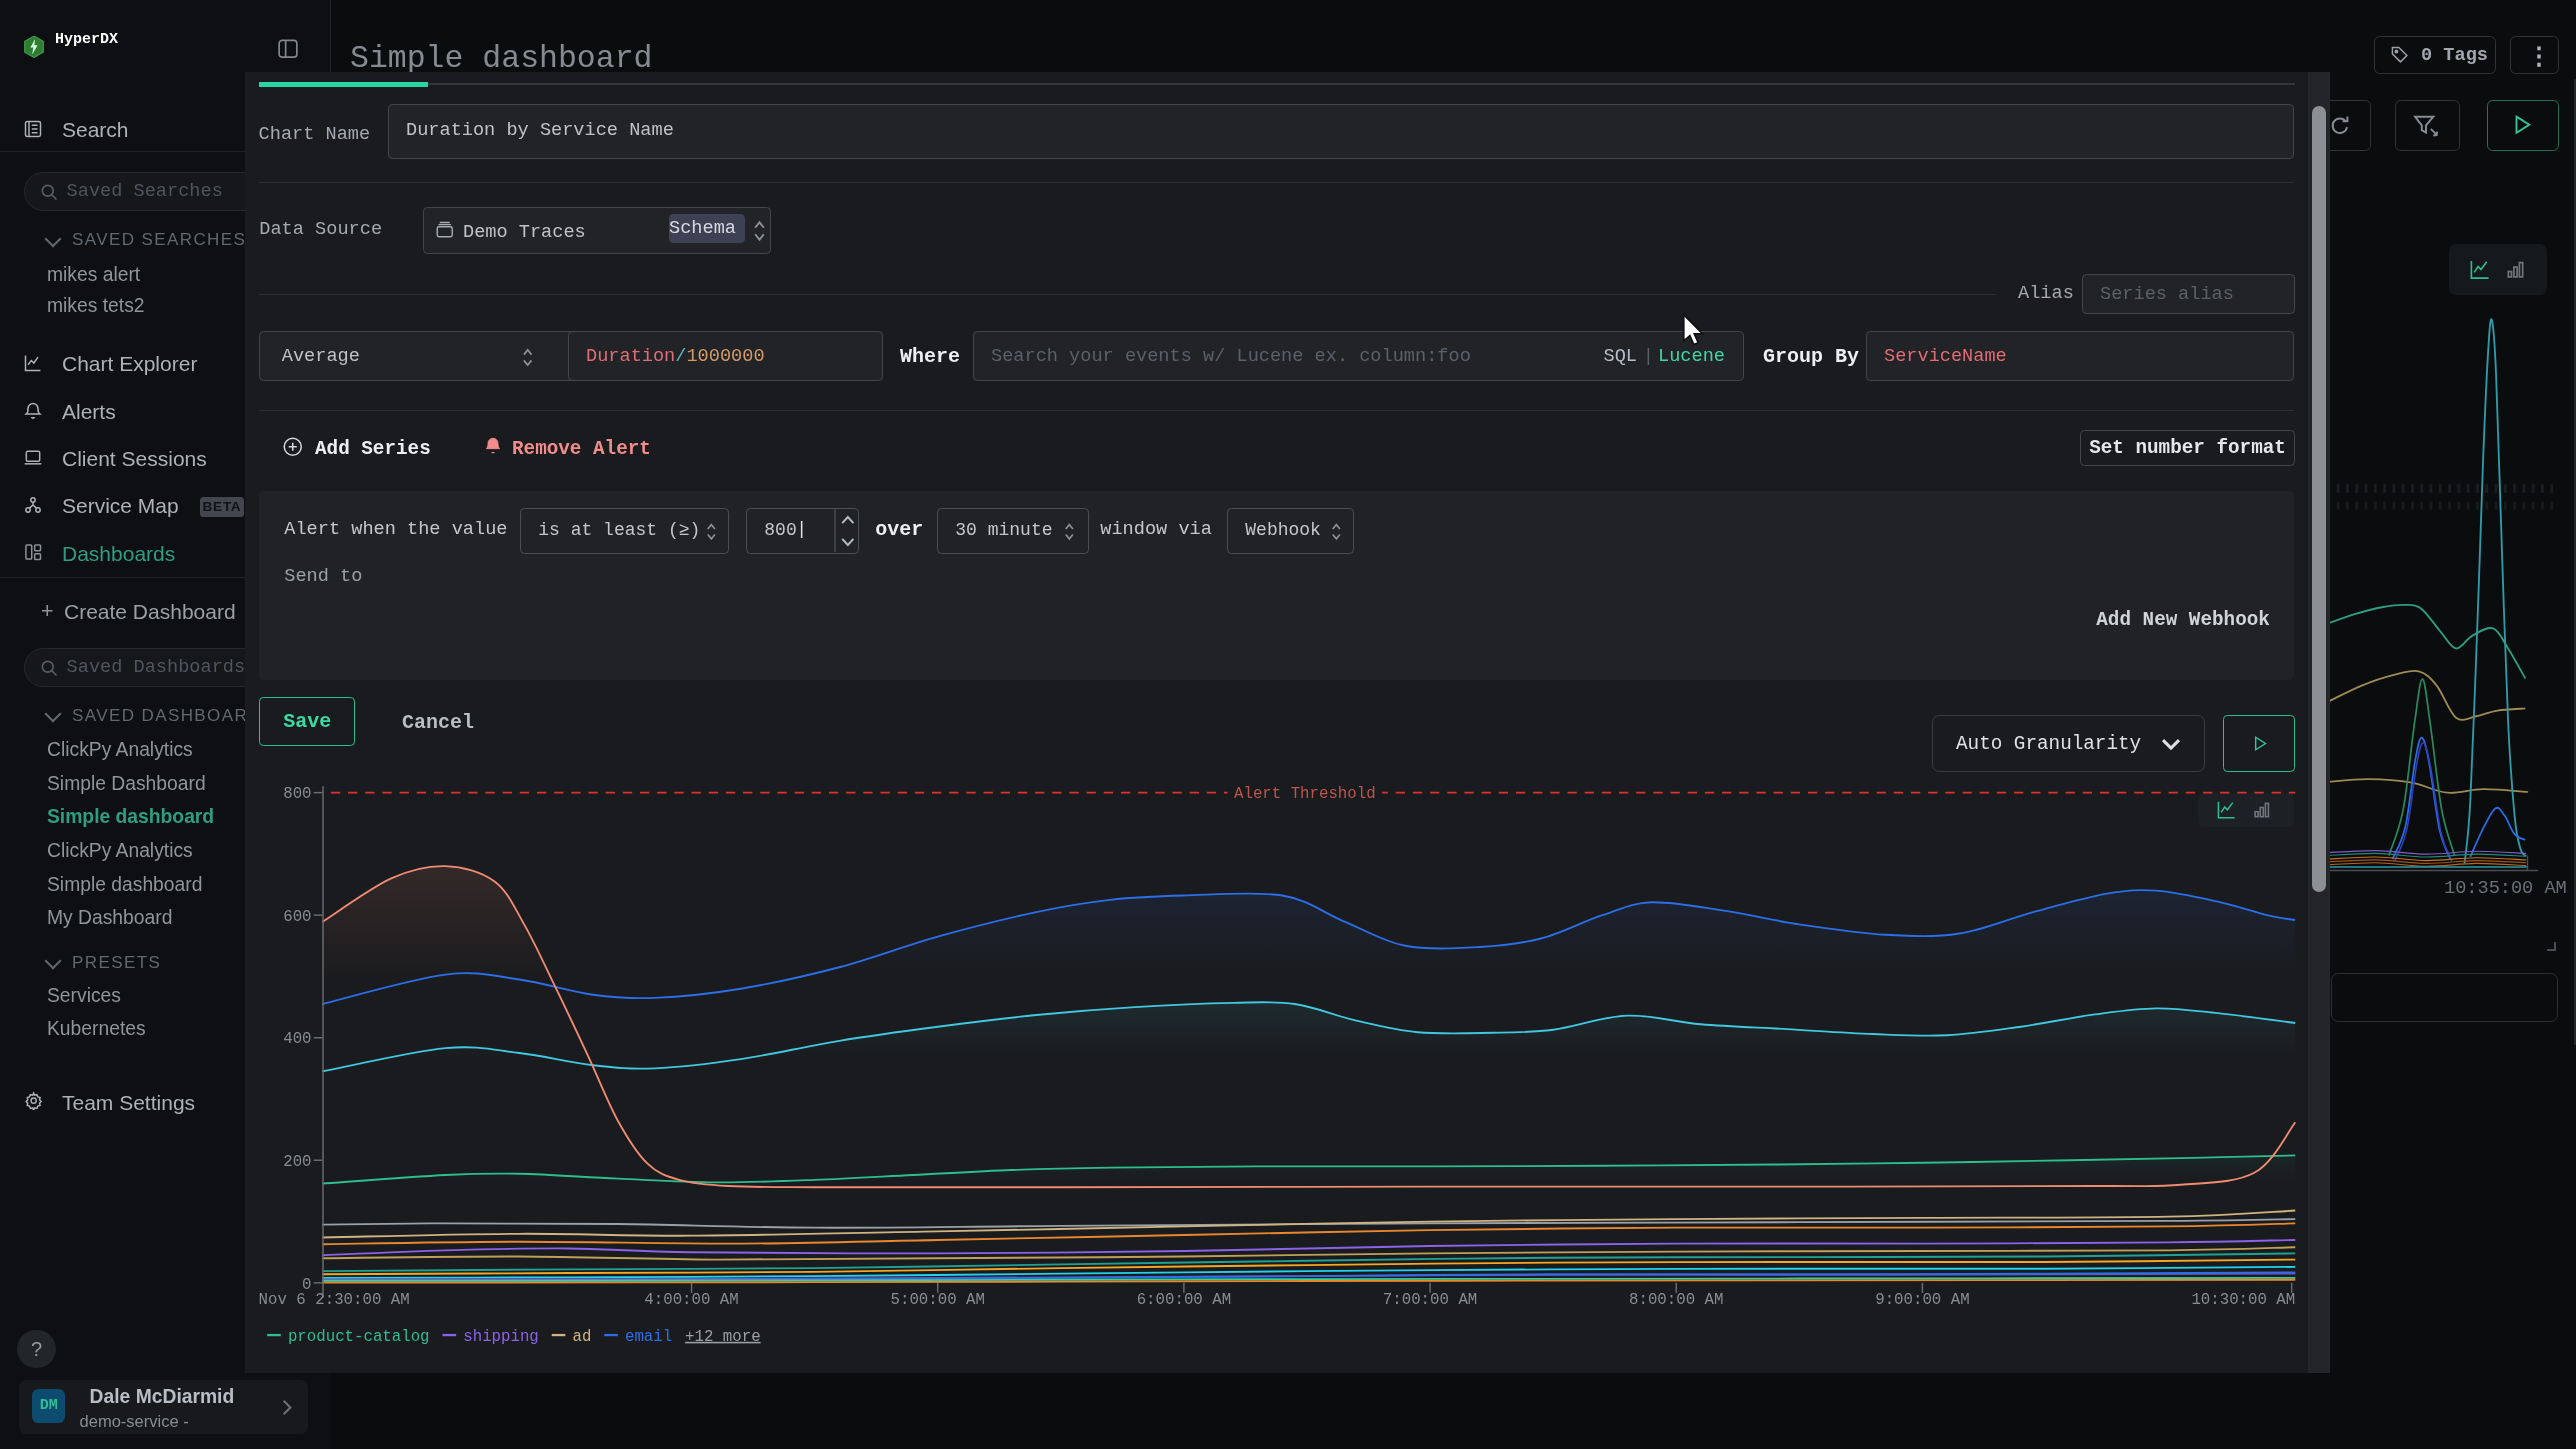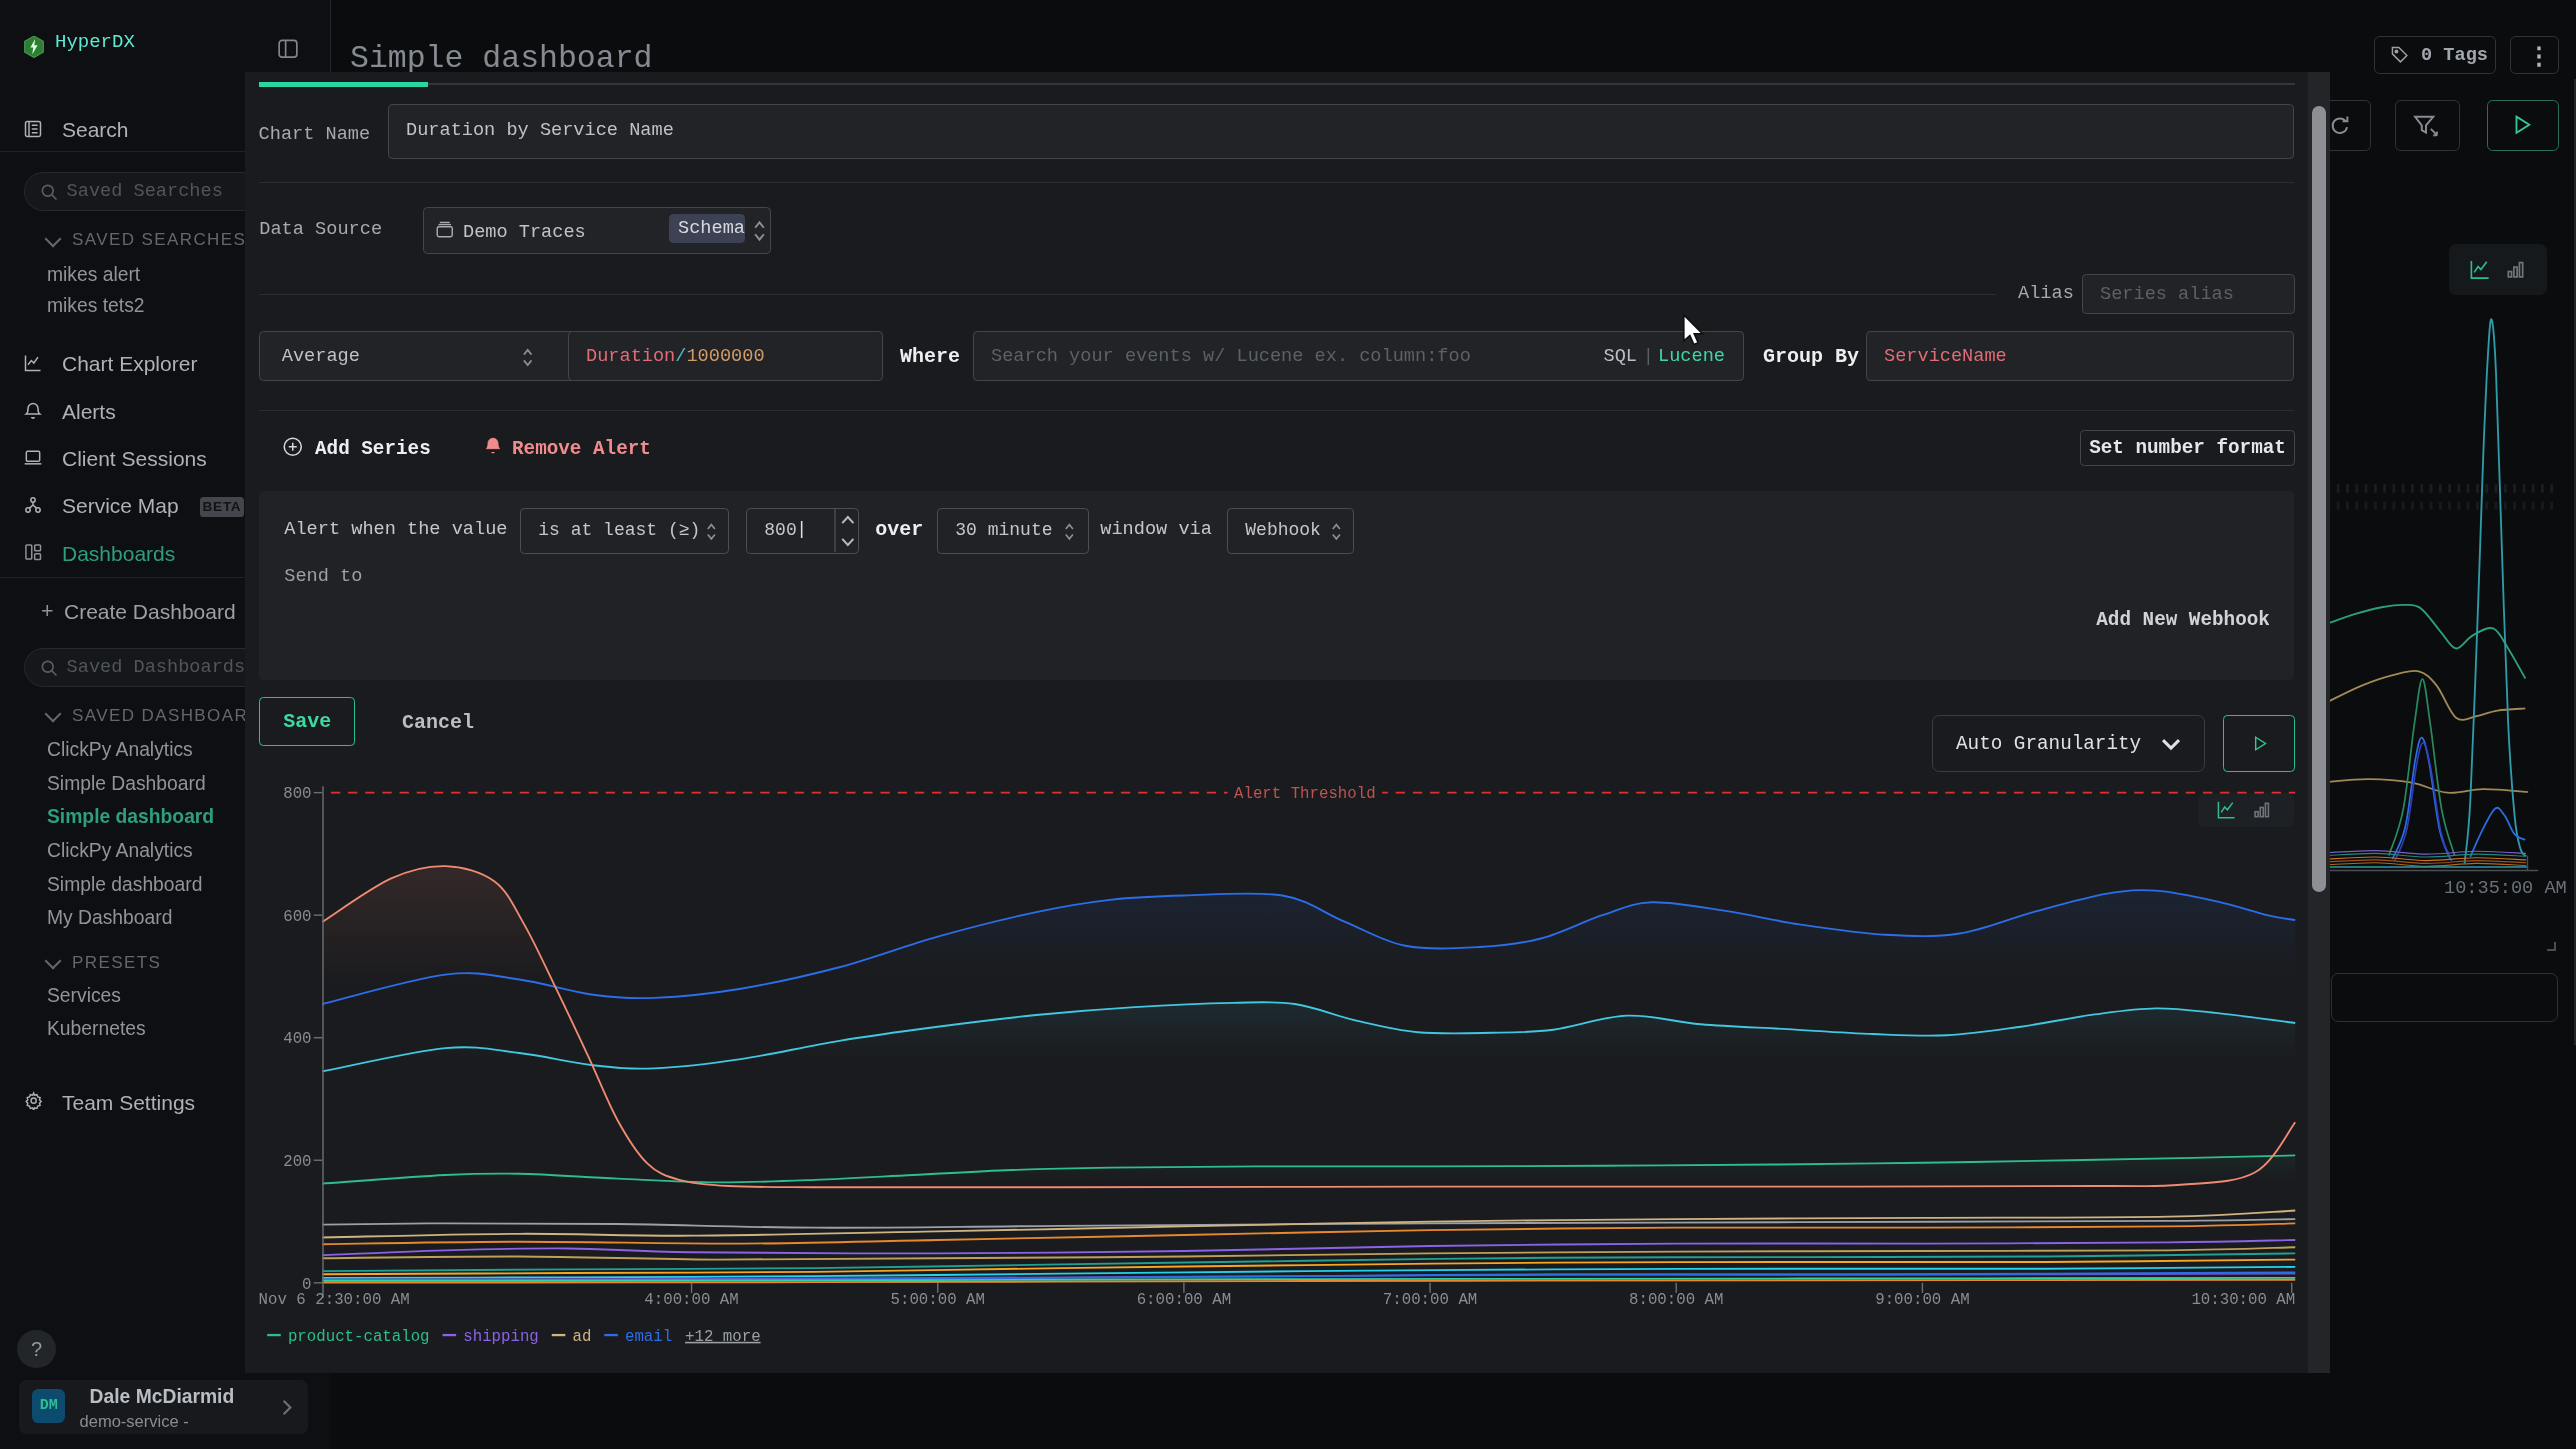--- a/index.html
+++ b/index.html
@@ -36,21 +36,21 @@
 </style></head>
 <body>
 <div id="page">
 
 <div id="sidebar">
 
   <svg class="abs" style="left:23.6px;top:36px" width="20" height="21.5" viewBox="0 0 28 30">
     <polygon points="14,0 27,7.5 27,22.5 14,30 1,22.5 1,7.5" fill="#2e7d32" stroke="#46a04b" stroke-width="1.5"></polygon>
     <polygon points="15.5,4 9,16 13,16 11.5,26 19,13 14.5,13" fill="#d7ffd9"></polygon>
   </svg>
-  <div class="abs mono" style="left:55px;top:31px;font-size:19px;font-weight:normal;color:#5eead4">HyperDX</div>
+  <div class="abs mono" style="left:55px;top:31px;font-size:15px;font-weight:bold;color:#ffffff">HyperDX</div>
 
   <svg class="abs" style="left:23px;top:119px" width="20" height="20" viewBox="0 0 24 24" fill="none" stroke="#aeb2b7" stroke-width="1.8">
         <rect x="3" y="3" width="18" height="18" rx="2"></rect>
         <line x1="7.2" y1="3" x2="7.2" y2="21"></line>
         <line x1="10.5" y1="7.5" x2="17.5" y2="7.5"></line>
         <line x1="10.5" y1="12" x2="17.5" y2="12"></line>
         <line x1="10.5" y1="16.5" x2="17.5" y2="16.5"></line>
       </svg>
   <div class="item" style="top:118px">Search</div>
   <div class="sideline" style="top:151px"></div>
@@ -216,21 +216,21 @@
       </div>
   <div class="mdiv" style="left:14.3px;top:110px;width:2035px"></div>
 
   <div class="mlabel" style="left:14.3px;top:147px">Data Source</div>
   <div class="minput" style="left:178px;top:135px;width:348px;height:47px">
     <svg class="abs" style="left:10px;top:12px" width="21.5" height="20" viewBox="0 0 24 24" fill="none" stroke="#a8adb3" stroke-width="1.7">
           <rect x="3" y="8" width="18" height="12" rx="2"></rect>
           <path d="M4.5 5.5h15M6 3h12"></path>
         </svg>
     <span class="txt" style="left:39px;top:13.6px">Demo Traces</span>
-    <div class="abs" style="left:245px;top:6.4px;width:76px;height:29px;background:#3d4154;border-radius:4.3px;color:#d7d9de;text-align:right;line-height:29px;font-size:18.6px">Schema</div>
+    <div class="abs" style="left:245px;top:6.4px;width:76px;height:29px;background:#3d4154;border-radius:4.3px;color:#d7d9de;text-align:left;line-height:29px;font-size:18.6px">Schema</div>
     <svg class="abs" style="left:329px;top:11.4px" width="13" height="24" viewBox="0 0 12 22" fill="none" stroke="#8b9096" stroke-width="1.8">
           <path d="M2 8l4-5 4 5M2 14l4 5 4-5"></path>
         </svg>
   </div>
   <div class="mdiv" style="left:14.3px;top:222px;width:1737px"></div>
 
   <div class="mlabel" style="left:1773px;top:211px">Alias</div>
   <div class="minput" style="left:1837px;top:202px;width:213px;height:40px;color:#5b6168">
         <span class="txt" style="top:8.6px">Series alias</span>
       </div>

